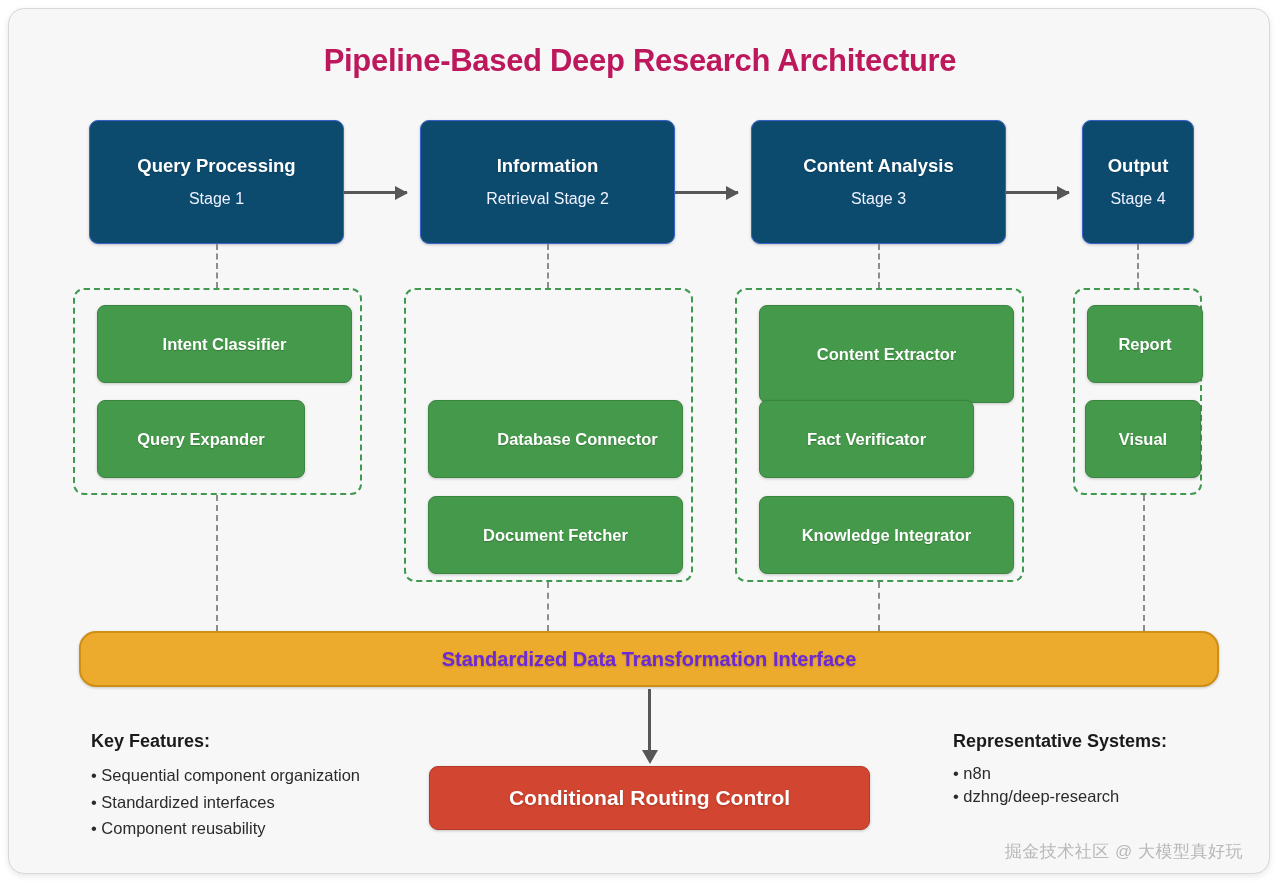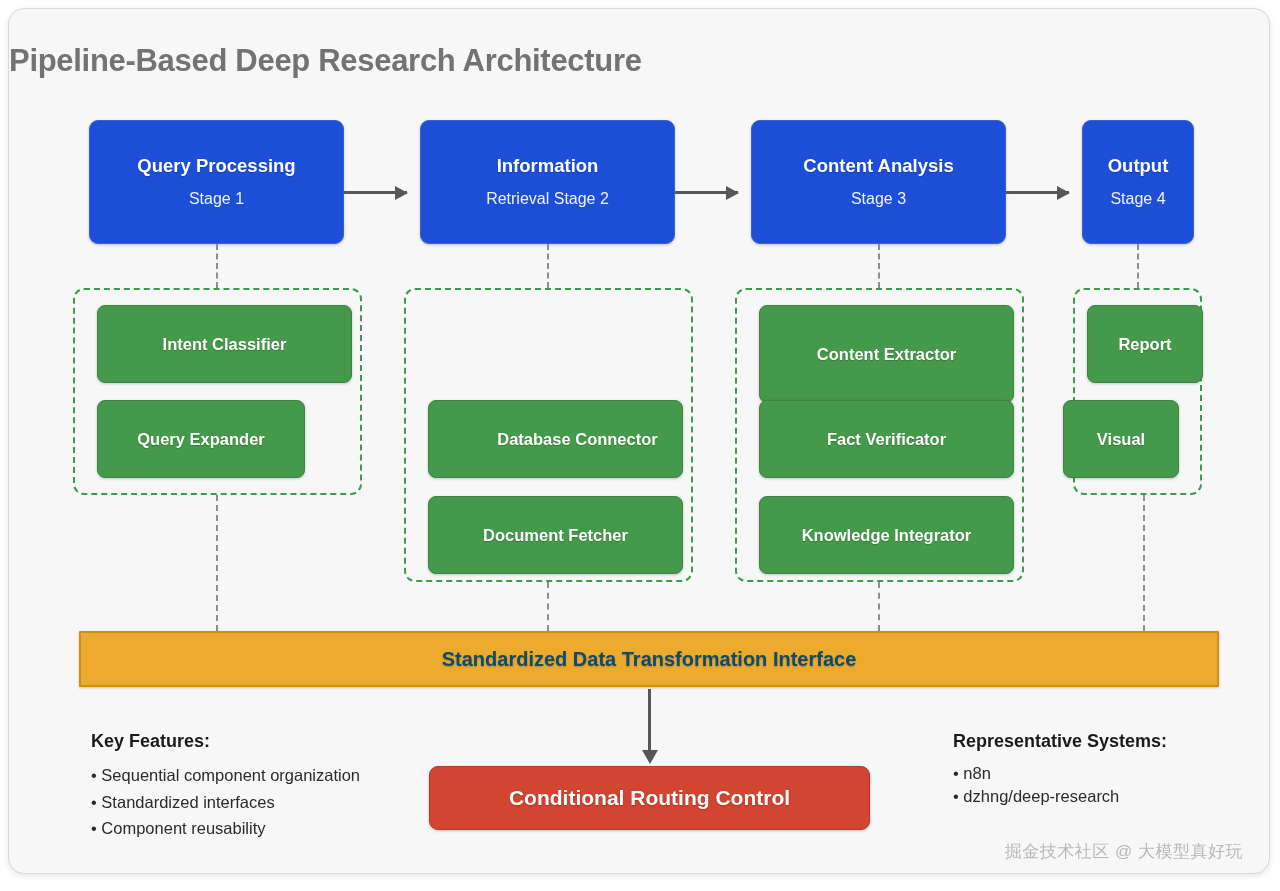--- a/index.html
+++ b/index.html
@@ -34,31 +34,31 @@
     box-sizing: border-box;
     overflow: hidden;
   }
 
   
   .diagram-title {
     position: absolute;
     left: 0;
     top: 34px;
     width: 1262px;
-    text-align: left;
+    text-align: center;
     font-size: 31px;
     font-weight: bold;
-    color: #737373;
+    color: #be185d;
     letter-spacing: -0.3px;
   }
 
   
   .stage-box {
     position: absolute;
-    background: #1d4ed8;
+    background: #0c4a6e;
     border: 1.5px solid #3a63c9;
     border-radius: 9px;
     box-shadow: 0 1px 3px rgba(0,0,0,0.22);
     display: flex;
     flex-direction: column;
     align-items: center;
     justify-content: center;
     box-sizing: border-box;
     color: #ffffff;
   }
@@ -127,27 +127,27 @@
 
   
   .interface-bar {
     position: absolute;
     left: 70px;
     top: 622px;
     width: 1140px;
     height: 56px;
     background: #edab2e;
     border: 2px solid #cf8e16;
-    border-radius: 1px;
+    border-radius: 17px;
     box-shadow: 0 1px 3px rgba(0,0,0,0.20);
     display: flex;
     align-items: center;
     justify-content: center;
     box-sizing: border-box;
-    color: #0c4a6e;
+    color: #6d28d9;
     font-size: 20px;
     font-weight: bold;
     text-shadow: 0 1px 2px rgba(0,0,0,0.22);
   }
 
   
   .routing-box {
     position: absolute;
     left: 420px;
     top: 757px;
@@ -269,25 +269,25 @@
     <div class="group-box" style="left:726px; top:279px; width:289px; height:294px;"></div>
     <div class="group-box" style="left:1064px; top:279px; width:129px; height:207px;"></div>
 
     <div class="comp-box" style="left:88px; top:296px; width:255px; height:78px;">Intent Classifier</div>
     <div class="comp-box" style="left:88px; top:391px; width:208px; height:78px;">Query Expander</div>
 
     <div class="comp-box" style="left:419px; top:391px; width:255px; height:78px;padding-left:44px;">Database Connector</div>
     <div class="comp-box" style="left:419px; top:487px; width:255px; height:78px;">Document Fetcher</div>
 
     <div class="comp-box" style="left:750px; top:296px; width:255px; height:98px;">Content Extractor</div>
-    <div class="comp-box" style="left:750px; top:391px; width:255px; height:78px;">Fact Verificator</div>
+    <div class="comp-box" style="left:750px; top:391px; width:215px; height:78px;">Fact Verificator</div>
     <div class="comp-box" style="left:750px; top:487px; width:255px; height:78px;">Knowledge Integrator</div>
 
     <div class="comp-box" style="left:1078px; top:296px; width:116px; height:78px;">Report</div>
-    <div class="comp-box" style="left:1054px; top:391px; width:116px; height:78px;">Visual</div>
+    <div class="comp-box" style="left:1076px; top:391px; width:116px; height:78px;">Visual</div>
 
     <div class="v-dash" style="left:207px; top:486px; height:136px;"></div>
     <div class="v-dash" style="left:538px; top:573px; height:49px;"></div>
     <div class="v-dash" style="left:869px; top:573px; height:49px;"></div>
     <div class="v-dash" style="left:1134px; top:486px; height:136px;"></div>
 
     <div class="interface-bar">Standardized Data Transformation Interface</div>
 
     <div class="v-arrow"></div>
 

